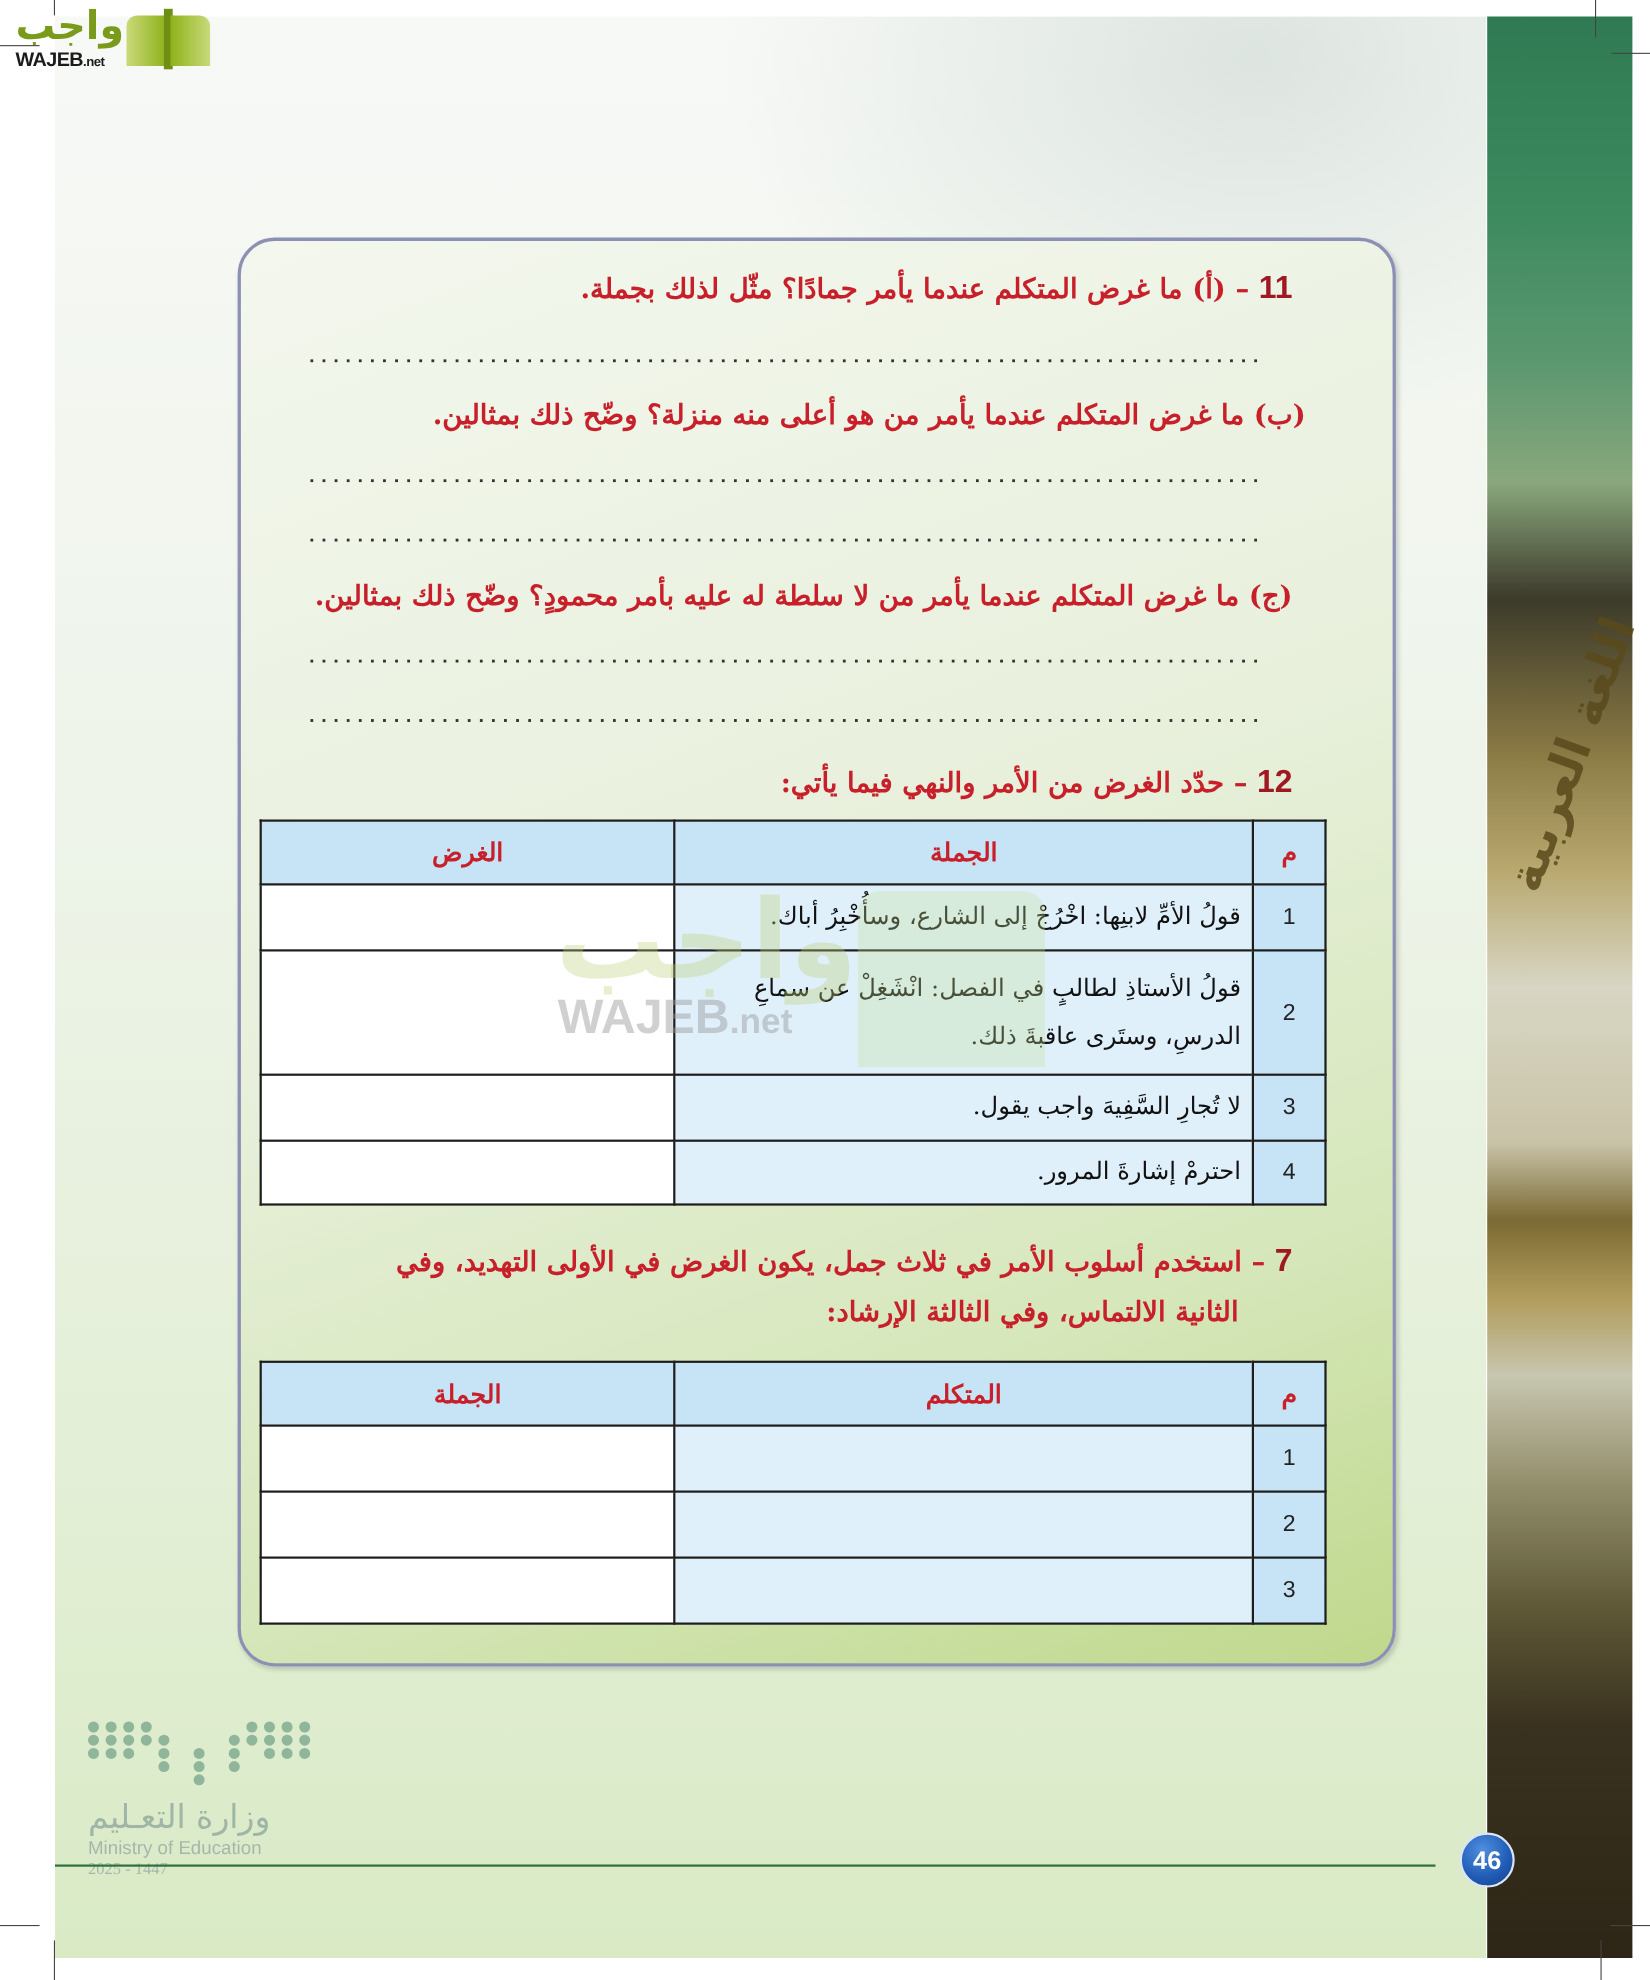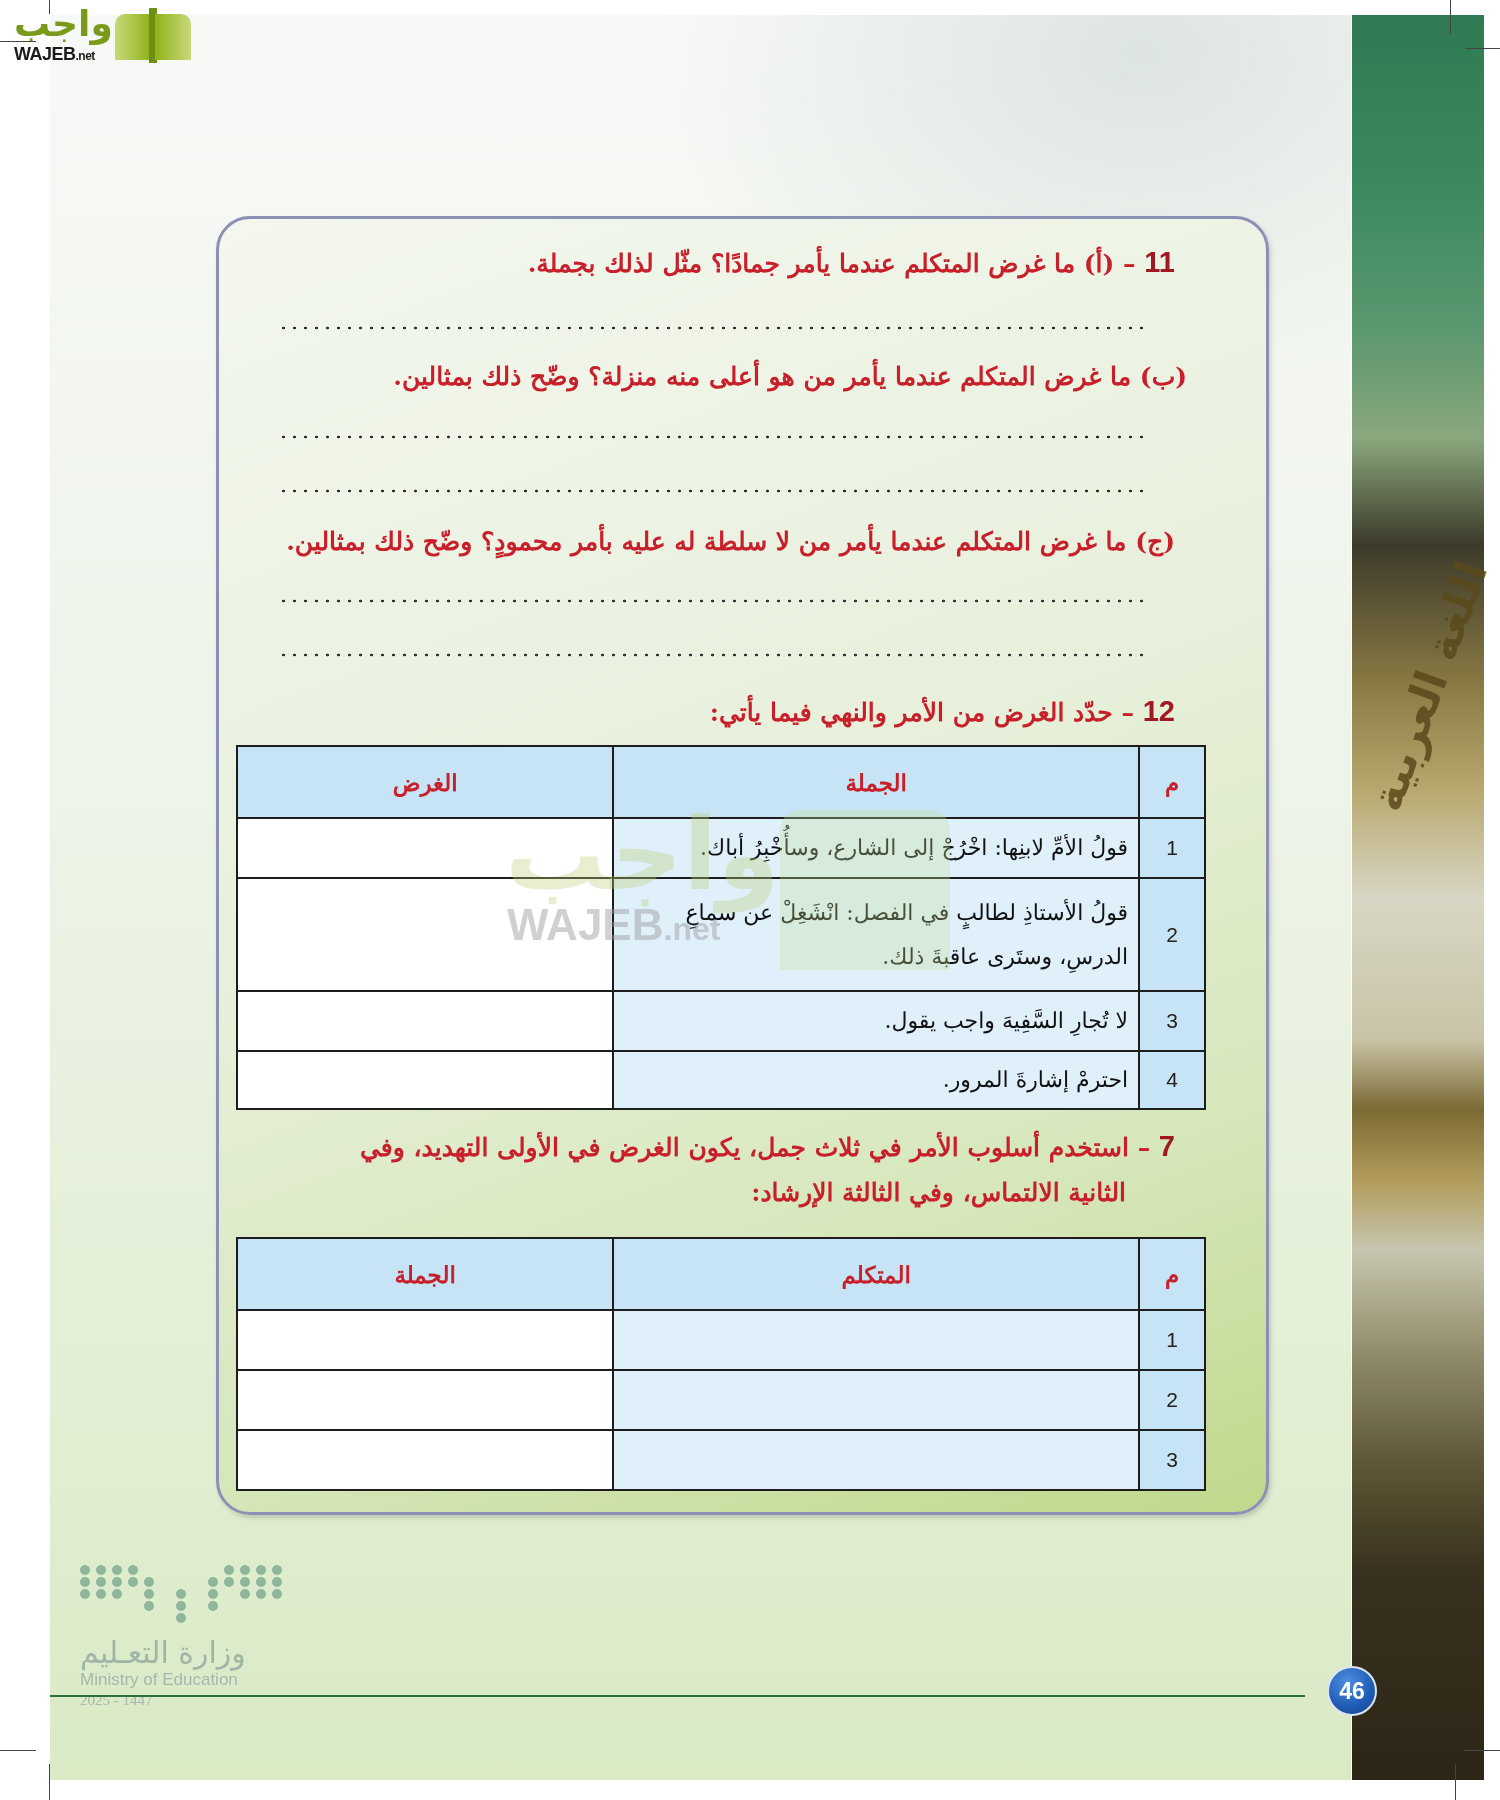--- a/index.html
+++ b/index.html
@@ -49,21 +49,21 @@
   }
 
   .q { position: absolute; direction: rtl; text-align: right; font-family: "DejaVu Serif", serif; font-weight: bold; color: #c8202a; font-size: 25px; white-space: nowrap; }
   .q .num { font-family: "Liberation Sans", sans-serif; font-size: 29px; color: #a01822; }
   .dots { position: absolute; left: 278px; width: 870px; height: 6px;
     background-image: radial-gradient(circle, #333 1.3px, transparent 1.6px);
     background-size: 11px 6px; background-repeat: repeat-x; }
 
   table.grid { position: absolute; border-collapse: collapse; direction: rtl; }
   table.grid td, table.grid th { border: 2.5px solid #1d1d1d; }
-  table.grid th { background: #c6e4f5; color: #c8202a; font-family: "DejaVu Serif", serif; font-weight: bold; font-size: 23px; height: 72px; }
+  table.grid th { background: #c6e4f5; color: #c8202a; font-family: "DejaVu Serif", serif; font-weight: bold; font-size: 23px; height: 58px; }
   table.grid td.idx { background: #c6e4f5; text-align: center; font-family: "Liberation Sans", sans-serif; font-size: 21px; color: #222; }
   table.grid td.sent { background: #dff0fb; font-family: "DejaVu Serif", serif; font-size: 22px; color: #111; padding: 4px 10px; line-height: 44px; text-align: right; }
   table.grid td.blank { background: #ffffff; }
 
   .watermark { position: absolute; left: 505px; top: 800px; width: 300px; height: 180px; pointer-events: none; }
   .wm-ar { position: absolute; left: 0; top: 0; font-family: "DejaVu Sans", sans-serif; font-weight: bold; font-size: 100px; color: rgba(190,205,120,0.35); line-height: 110px; }
   .wm-en { position: absolute; left: 2px; top: 100px; font-family: "Liberation Sans", sans-serif; font-weight: bold; font-size: 44px; color: rgba(150,150,150,0.45); }
   .wm-en small { font-size: 32px; }
   .wm-book { position: absolute; left: 275px; top: 10px; width: 170px; height: 160px; background: rgba(200,225,150,0.3); border-radius: 20px 20px 0 0; }
 

